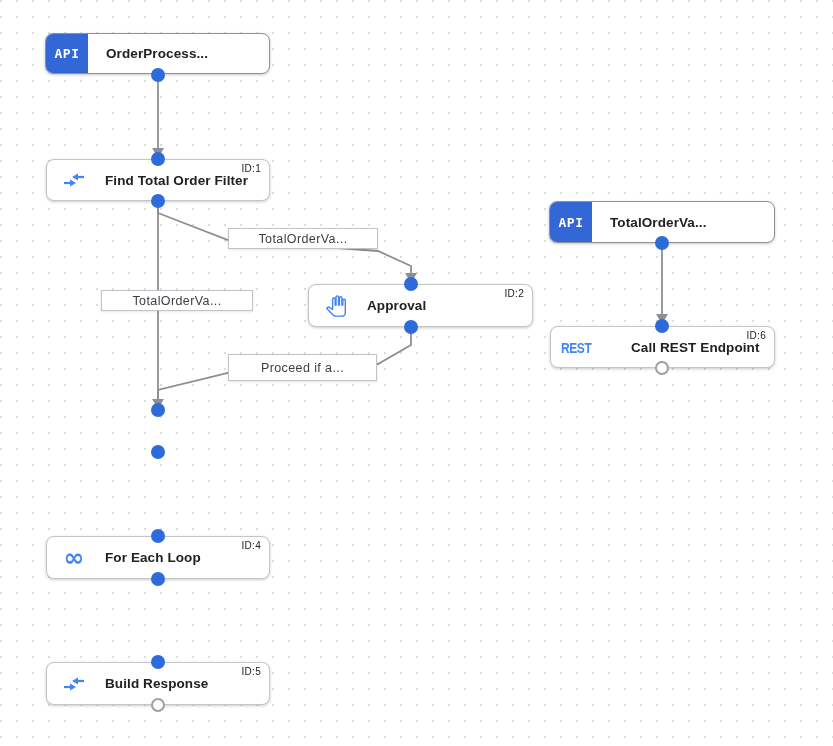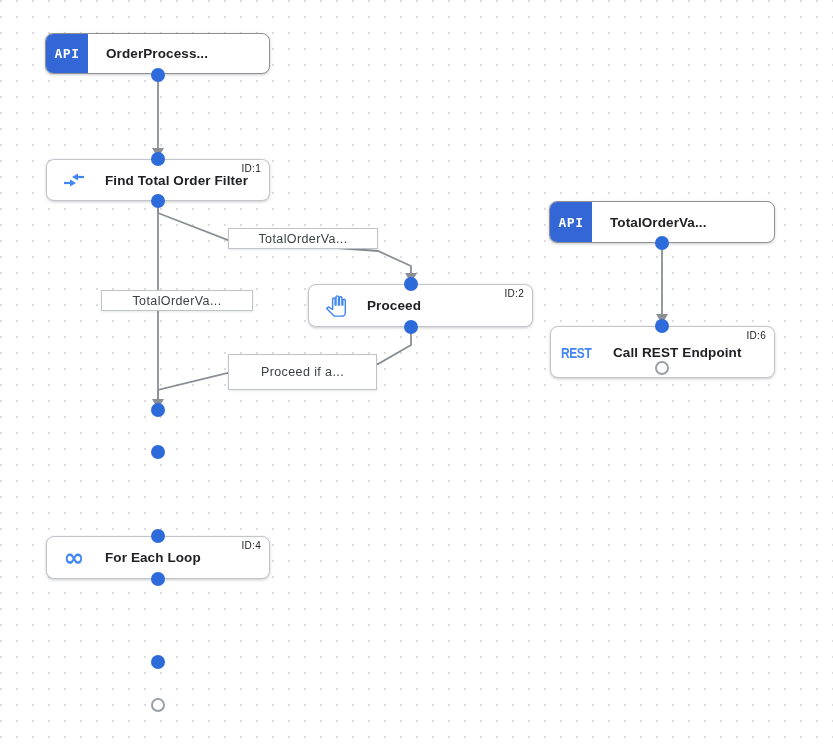--- a/index.html
+++ b/index.html
@@ -99,47 +99,59 @@
     <span class="title">Find Total Order Filter</span>
   </div>
 
   <div class="node task" style="left:308px;top:284px;width:225px;height:43px">
     <span class="nid">ID:2</span>
     <span class="icon-box">
       <svg width="22" height="22" viewBox="-1 -1 26 26">
         <path class="hand-path" d="M23 5.5V20c0 2.2-1.8 4-4 4h-7.3c-1.08 0-2.1-.43-2.85-1.19L1 14.83s1.26-1.23 1.3-1.25c.22-.19.49-.29.79-.29.22 0 .42.06.6.16.04.01 4.31 2.46 4.31 2.46V4c0-.83.67-1.5 1.5-1.5S11 3.17 11 4v7h1V1.5c0-.83.67-1.5 1.5-1.5S15 .67 15 1.5V11h1V2.5c0-.83.67-1.5 1.5-1.5s1.5.67 1.5 1.5V11h1V5.5c0-.83.67-1.5 1.5-1.5s1.5.67 1.5 1.5z"></path>
       </svg>
     </span>
-    <span class="title">Proceed</span>
+    <span class="title">Approval</span>
   </div>
 
 
   <div class="node task" style="left:46px;top:536px;width:224px;height:43px">
     <span class="nid">ID:4</span>
     <span class="icon-box">
       <span class="inf">∞</span>
     </span>
     <span class="title">For Each Loop</span>
   </div>
 
+  <div class="node task" style="left:46px;top:662px;width:224px;height:43px">
+    <span class="nid">ID:5</span>
+    <span class="icon-box">
+      <svg width="24" height="24" viewBox="0 0 24 24">
+        <line class="mapping-stroke" x1="2" y1="15" x2="8.5" y2="15"></line>
+        <polygon class="mapping-fill" points="8,11.6 14,15 8,18.4"></polygon>
+        <line class="mapping-stroke" x1="22" y1="9" x2="15.5" y2="9"></line>
+        <polygon class="mapping-fill" points="16,5.6 10,9 16,12.4"></polygon>
+      </svg>
+    </span>
+    <span class="title">Build Response</span>
+  </div>
 
   <div class="node trigger" style="left:549px;top:201px;width:226px;height:42px">
     <span class="badge-api">API</span>
     <span class="title">TotalOrderVa...</span>
   </div>
 
-  <div class="node" style="left:550px;top:326px;width:225px;height:52px">
+  <div class="node" style="left:550px;top:326px;width:225px;height:42px">
     <span class="nid">ID:6</span>
     <span class="badge-rest">REST</span>
-    <span class="title" style="margin-left:14px">Call REST Endpoint</span>
+    <span class="title" style="margin-left:32px">Call REST Endpoint</span>
   </div>
 
   <div class="edge-label" style="left:228px;top:228px;width:150px;height:21px">TotalOrderVa...</div>
   <div class="edge-label" style="left:101px;top:290px;width:152px;height:21px">TotalOrderVa...</div>
-  <div class="edge-label" style="left:228px;top:354px;width:149px;height:36px">Proceed if a...</div>
+  <div class="edge-label" style="left:228px;top:354px;width:149px;height:27px">Proceed if a...</div>
 
   <div class="port" style="left:151px;top:68px"></div>
   <div class="port" style="left:151px;top:152px"></div>
   <div class="port" style="left:151px;top:194px"></div>
   <div class="port" style="left:404px;top:277px"></div>
   <div class="port" style="left:404px;top:320px"></div>
   <div class="port" style="left:151px;top:403px"></div>
   <div class="port" style="left:151px;top:445px"></div>
   <div class="port" style="left:151px;top:529px"></div>
   <div class="port" style="left:151px;top:572px"></div>

